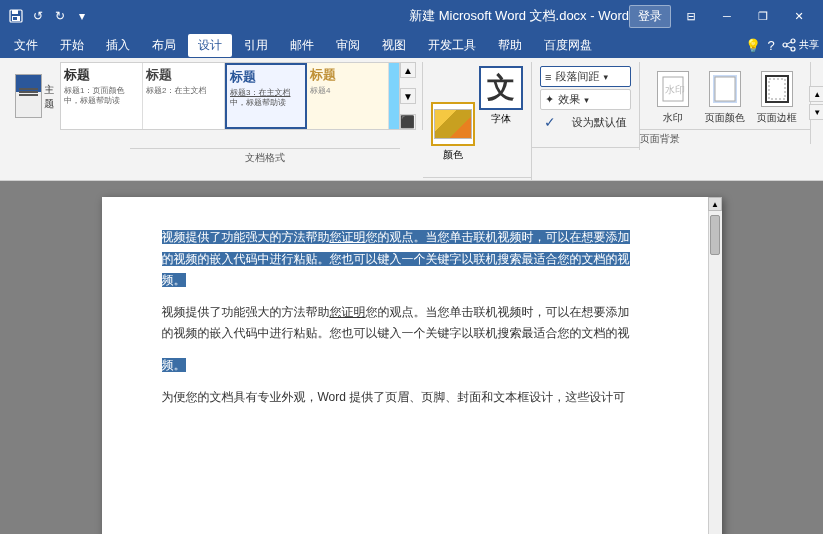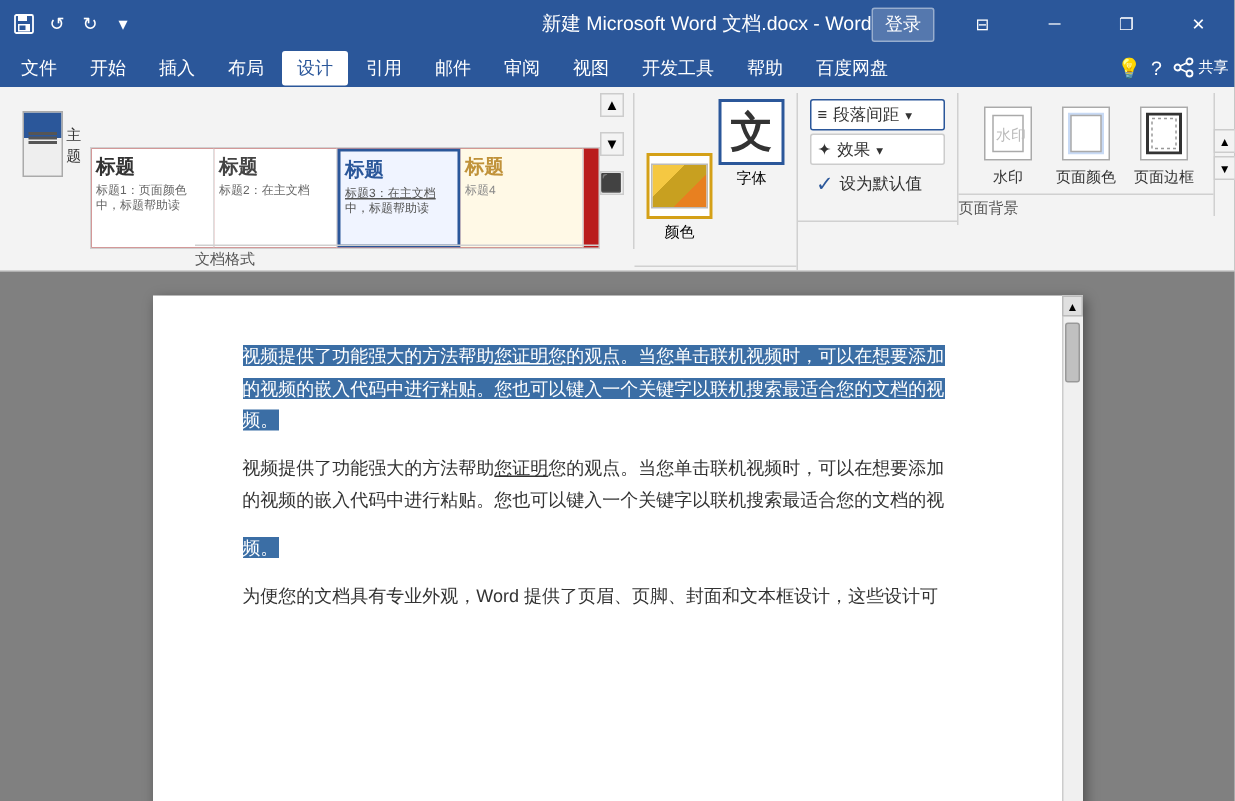--- a/index.html
+++ b/index.html
@@ -10,21 +10,21 @@
       height: 32px;
       background: #2b579a;
       display: flex;
       align-items: center;
       justify-content: space-between;
       padding: 0 8px;
       color: white;
     }
     .title-bar-left { display: flex; align-items: center; gap: 6px; }
     .title-bar-center { flex: 1; text-align: right; font-size: 13px; color: white; }
-    .title-bar-right { display: flex; align-items: center; gap: 16px; }
+    .title-bar-right { display: flex; align-items: center; gap: 4px; }
     .tb-icon { width: 16px; height: 16px; display: flex; align-items: center; justify-content: center; color: white; font-size: 12px; cursor: pointer; }
     .tb-win-btn { width: 32px; height: 32px; display: flex; align-items: center; justify-content: center; color: white; font-size: 11px; cursor: pointer; }
     .login-btn { background: rgba(255,255,255,0.2); border: 1px solid rgba(255,255,255,0.4); color: white; padding: 2px 8px; font-size: 12px; cursor: pointer; border-radius: 2px; }
 
     
     .menu-bar {
       height: 26px;
       background: #2b579a;
       display: flex;
       align-items: center;
@@ -315,21 +315,21 @@
           <div style="width:38px; height:44px; background:linear-gradient(180deg,#2b579a 0%,#2b579a 40%,#eee 40%); border:1px solid #aaa; display:flex; flex-direction:column; padding:3px 3px 0 3px;">
             <div style="height:8px; background:#2b579a; margin-bottom:2px;"></div>
             <div style="height:2px; background:#555; margin-bottom:1px;"></div>
             <div style="height:2px; background:#555; margin-bottom:1px;"></div>
             <div style="height:2px; background:#555;"></div>
           </div>
           <span style="font-size:10px; margin-top:2px;">主题</span>
         </div>
       </div>
 
-      <div style="display:flex; flex-direction:row; align-items:flex-start; width:340px; position:relative; height:68px; overflow:hidden; border:1px solid #d0d0d0; background:#b91c1c;margin-top:36px;">
+      <div style="display:flex; flex-direction:row; align-items:flex-start; width:340px; position:relative; height:68px; overflow:hidden; border:1px solid #d0d0d0; background:#7dd3fc;">
 
         <div class="style-item" style="width:82px; height:66px; border:none; border-right:1px solid #ddd;">
           <span style="font-weight:bold; font-size:13px; color:#333; font-family:serif;">标题</span>
           <span style="font-size:8px; color:#666; line-height:1.3; margin-top:2px;">标题1：页面颜色</span>
           <span style="font-size:8px; color:#666; line-height:1.3;">中，标题帮助读</span>
         </div>
 
         <div class="style-item" style="width:82px; height:66px; border:none; border-right:1px solid #ddd;">
           <span style="font-weight:bold; font-size:13px; color:#444; font-family:serif;">标题</span>
           <span style="font-size:8px; color:#666; line-height:1.3; margin-top:2px;">标题2：在主文档</span>
@@ -346,21 +346,21 @@
           <span style="font-size:8px; color:#888; line-height:1.3; margin-top:2px;">标题4</span>
         </div>
       </div>
 
       <div style="display:flex; flex-direction:column; justify-content:space-between; height:68px; width:16px;">
         <div class="scroll-arrow">▲</div>
         <div class="scroll-arrow">▼</div>
         <div class="scroll-arrow" style="font-size:12px;">⬛</div>
       </div>
 
-      <div class="ribbon-group-label" style="position:absolute; bottom:0; left:130px; width:270px; text-align:left; font-size:10px; color:#555; border-top:1px solid #d0d0d0; padding-top:2px;">文档格式</div>
+      <div class="ribbon-group-label" style="position:absolute; bottom:15px; left:130px; width:270px; text-align:center; font-size:10px; color:#555; border-top:1px solid #d0d0d0; padding-top:2px;">文档格式</div>
     </div>
 
     <div class="ribbon-group" style="padding: 4px 8px 18px 8px; justify-content:center; position:relative;">
       <div style="display:flex; flex-direction:row; gap:4px; align-items:flex-start;">
         <div style="display:flex; flex-direction:column; align-items:center; gap:2px;margin-top:36px;">
           <div class="color-btn" style="width:44px; height:44px;">
             <div style="width:38px; height:30px; background:linear-gradient(135deg, #f5c842 0%, #f5c842 33%, #c8a020 33%, #c8a020 66%, #e88020 66%); border:1px solid #bbb;"></div>
           </div>
           <span style="font-size:10px;">颜色</span>
         </div>
@@ -379,21 +379,21 @@
           <span style="font-size:11px;">段落间距</span>
           <span style="font-size:9px;">▾</span>
         </div>
         <div class="para-btn" style="border:1px solid #ccc; background:white; padding:2px 4px; border-radius:2px;">
           <span style="font-size:11px;">✦</span>
           <span style="font-size:11px;">效果</span>
           <span style="font-size:9px;">▾</span>
         </div>
         <div class="default-check">
           <span class="check-icon">✓</span>
-          <span style="font-size:11px;">设为默认值</span>
+          <span style="font-size:11px;margin-left:12px;">设为默认值</span>
         </div>
       </div>
       <div style="position:absolute; bottom:2px; left:0; right:0; border-top:1px solid #d0d0d0;"></div>
     </div>
 
     <div class="ribbon-group" style="padding: 4px 8px 18px 8px; position:relative; border-right:none;">
       <div class="page-bg-group">
         <div class="page-bg-btn">
           <div class="page-bg-icon">
             <svg width="24" height="28" viewBox="0 0 24 28">

